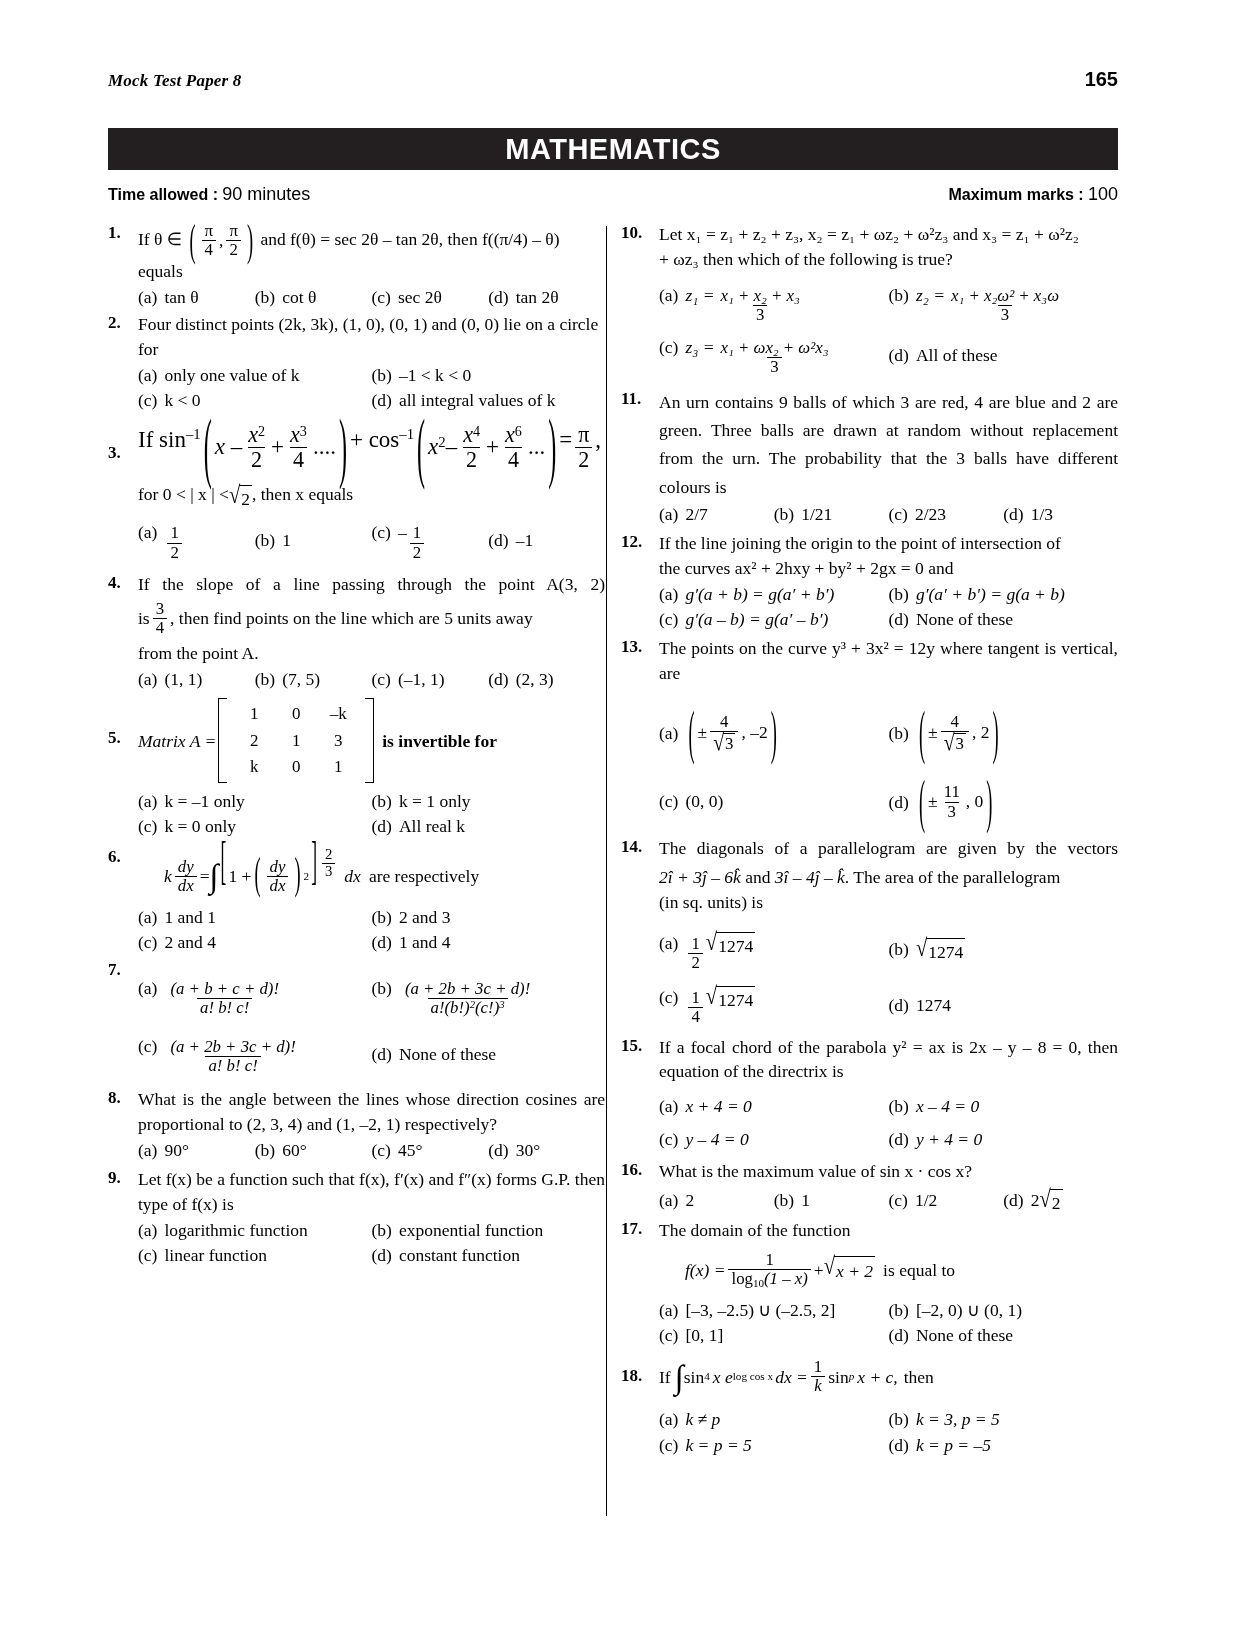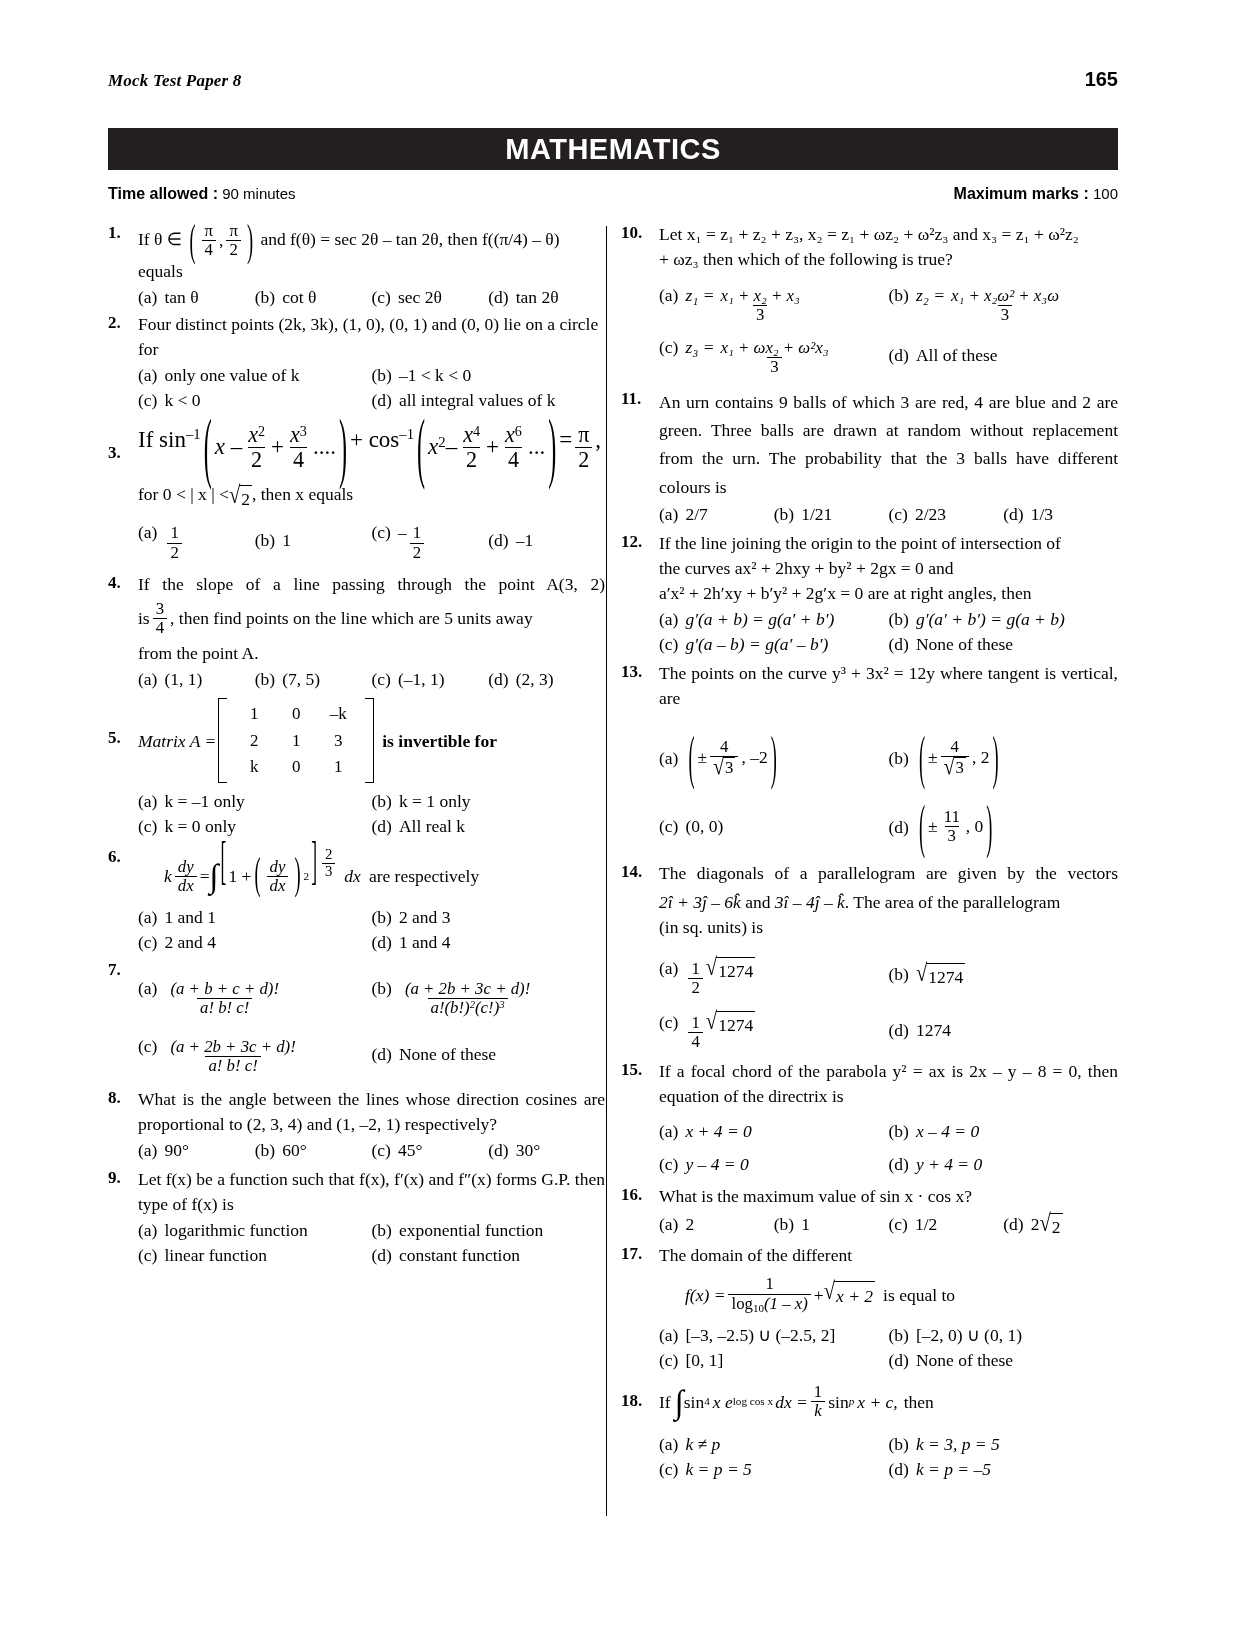--- a/index.html
+++ b/index.html
@@ -35,21 +35,21 @@
     font-weight:bold; font-size:29px; letter-spacing:.5px;
   }
 
   
   .metarow {
     position:absolute; left:84px; top:184px; width:1010px;
     display:flex; justify-content:space-between; align-items:baseline;
     font-size:17px;
   }
   .metarow .lbl { font-weight:bold; font-family:"Liberation Sans", sans-serif; font-size:16px; }
-  .metarow .val { font-family:"Liberation Sans", sans-serif; font-size:15px;text-align:right; }
+  .metarow .val { font-family:"Liberation Sans", sans-serif; font-size:18px;text-align:right; }
 
   
   .cols { position:absolute; left:84px; top:222px; width:1010px; height:1300px; }
   .col { position:absolute; top:0; width:497px; }
   .col-left  { left:0; }
   .col-right { left:513px; }
   .divider {
     position:absolute; left:498px; top:4px; width:1px; height:1290px;
     background:#000; 
   }
@@ -610,21 +610,20 @@
             </div>
           </div>
         </div>
       </div>
 
       <div class="q" style="margin-top:4px;">
         <div class="qnum" style="width:38px;flex:0 0 38px;">12.</div>
         <div class="qbody">
           <div class="qtext">If the line joining the origin to the point of intersection of</div>
           <div class="qtext">the curves ax² + 2hxy + by² + 2gx = 0 and</div>
-          <div class="qtext">a′x² + 2h′xy + b′y² + 2g′x = 0 are at right angles, then</div>
           <div class="opts">
             <div class="opt-row c2">
               <span class="opt">
                   <span class="lab">(a)</span>
                   <span class="it">g′(a + b) = g(a′ + b′)</span>
                 </span>
               <span class="opt">
                   <span class="lab">(b)</span>
                   <span class="it">g′(a′ + b′) = g(a + b)</span>
                 </span>
@@ -813,21 +812,21 @@
                   </span>
                 </span>
             </div>
           </div>
         </div>
       </div>
 
       <div class="q" style="margin-top:2px;">
         <div class="qnum" style="width:38px;flex:0 0 38px;">17.</div>
         <div class="qbody">
-          <div class="qtext">The domain of the different</div>
+          <div class="qtext">The domain of the function</div>
           <div class="mathline indent" style="display:flex;align-items:center;margin-top:8px;">
             <span class="it">f(x) =</span>
             <span class="frac">
                 <span class="num">1</span>
                 <span class="den"><span>log</span><sub>10</sub><span class="it">(1 – x)</span></span>
               </span>
             <span>+</span>
             <span class="rad">
                 <span class="sign">√</span>
                 <span class="body it">x + 2</span>

